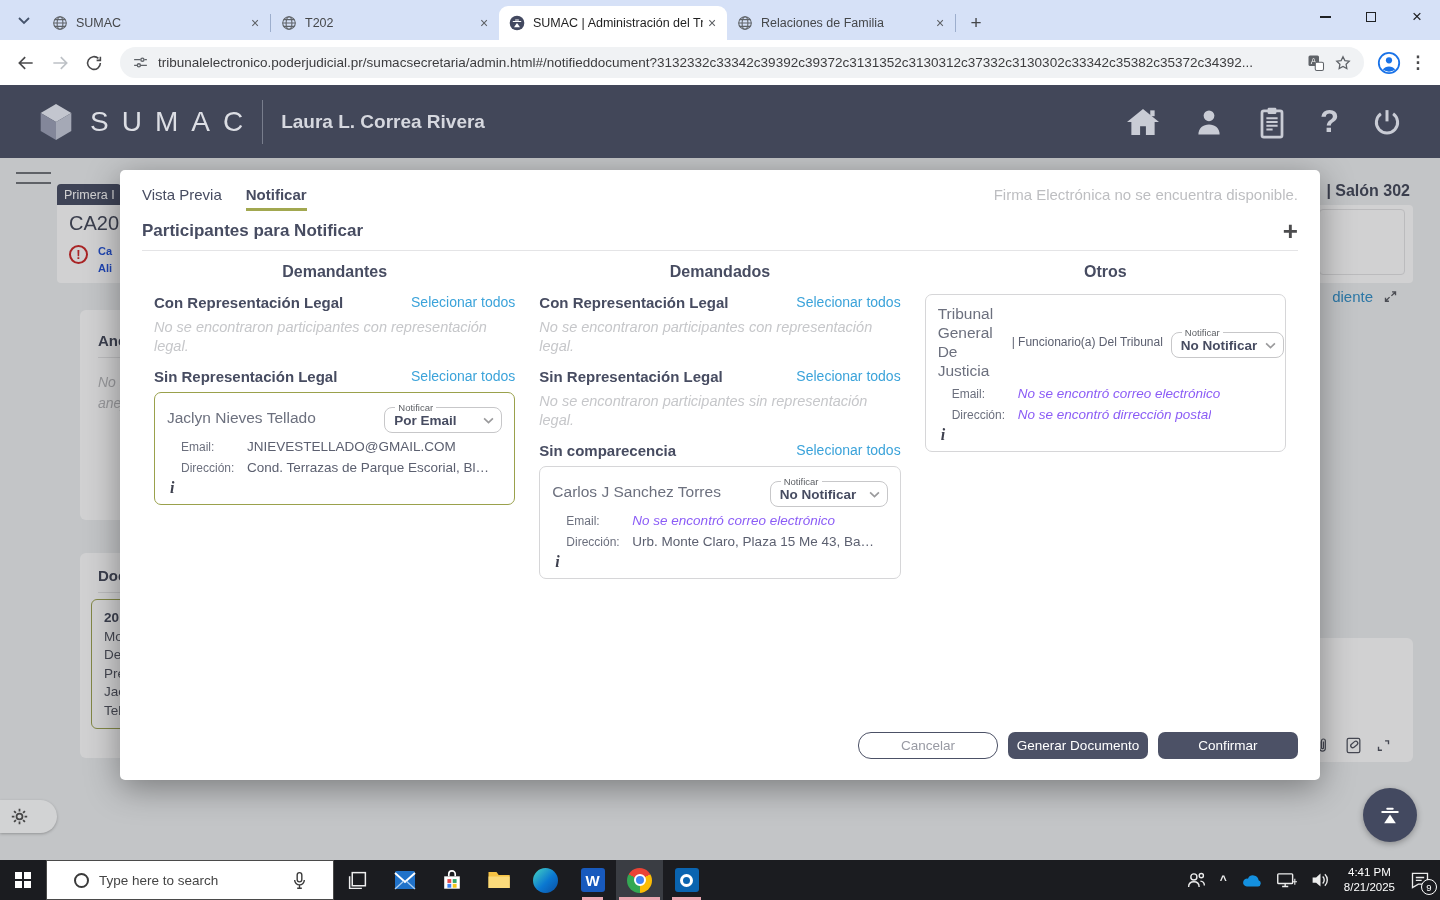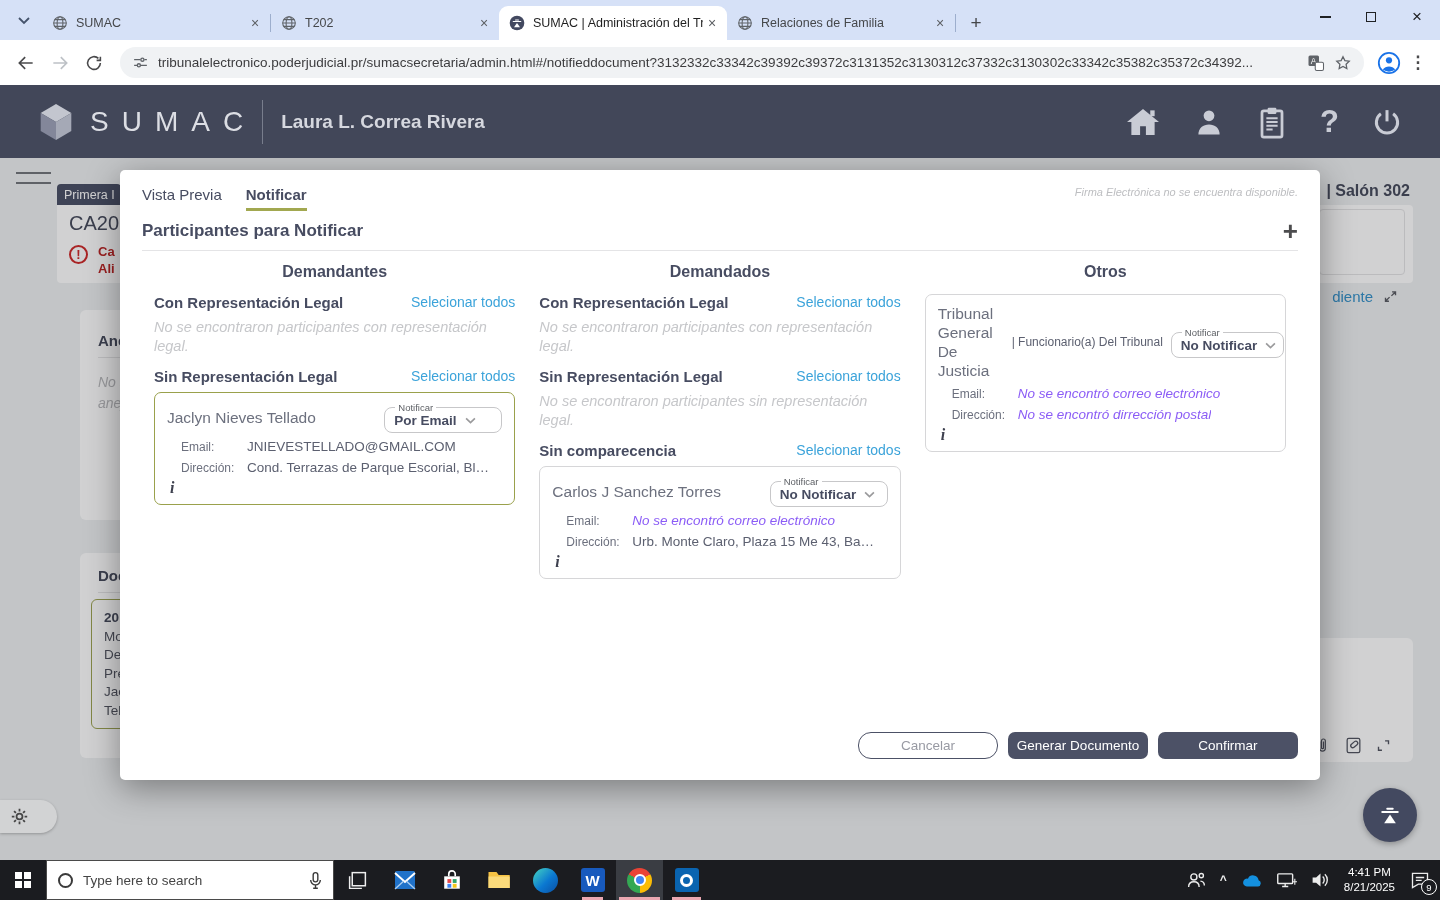--- a/index.html
+++ b/index.html
@@ -38,79 +38,79 @@
 .qmark{font-size:31px;font-weight:bold;font-family:"Liberation Sans",sans-serif}
 
 .content{position:absolute;top:158px;left:0;right:0;bottom:40px;background:#eef0f1;overflow:hidden}
 .burger{position:absolute;left:16px;top:14px;width:35px}
 .burger div{height:2px;background:#6e7177;margin-bottom:8px}
 .bdbadge{position:absolute;left:57px;top:26px;height:21px;width:64px;background:#434960;color:#fff;font-size:12.5px;padding:4px 7px;border-radius:4px 4px 0 0;overflow:hidden;white-space:nowrap}
 .bigcard{position:absolute;left:57px;top:47px;right:27px;height:78px;background:#fff;border-radius:0 4px 4px 4px}
 .casenum{position:absolute;left:12px;top:7px;font-size:20px;color:#3f4456}
 .alertrow{position:absolute;left:12px;top:38px;display:flex;gap:10px;align-items:flex-start}
 .alertc{width:19px;height:19px;border:2px solid #c22;border-radius:50%;color:#c22;font-size:13px;font-weight:bold;display:flex;align-items:center;justify-content:center;margin-top:2px}
-.alertt{font-size:13px;color:#b91c1c;font-weight:bold;line-height:17px}
+.alertt{font-size:11px;color:#1d4ed8;font-weight:bold;line-height:17px}
 .rightbox{position:absolute;right:8px;top:4px;width:86px;height:66px;border:1px solid #e3e3e5;border-radius:4px}
 .salon{position:absolute;right:30px;top:24px;font-size:16px;font-weight:bold;color:#3f4456;white-space:nowrap}
 .expedrow{position:absolute;right:42px;top:130px;display:flex;align-items:center;gap:10px}
 .expedlnk{font-size:15px;color:#2d8dc7}
 .anejoscard{position:absolute;left:80px;top:152px;width:560px;height:210px;background:#fff;border-radius:6px;padding:22px 18px}
 .fragtitle{font-size:15px;font-weight:bold;color:#3f4456;padding-bottom:8px;border-bottom:1px solid #e4e4e6;width:120px}
 .fragempty{margin-top:14px;font-size:14px;font-style:italic;color:#b6b7ba;line-height:21px}
 .doccard{position:absolute;left:80px;top:395px;width:560px;height:205px;background:#fff;border-radius:6px;padding:14px 18px}
 .greencard{position:absolute;left:11px;top:46px;width:420px;height:130px;border:1px solid #9aa14c;border-radius:6px;padding:9px 12px;font-size:13.5px;color:#4c4f5b;line-height:18.5px}
 .greencard .b{font-weight:bold;color:#3f4456}
 .rbcard{position:absolute;right:27px;top:480px;width:112px;height:124px;background:#fff;border-radius:6px}
 .rbicons{position:absolute;bottom:7px;right:22px;display:flex;gap:13px;color:#4c4f5b;align-items:center}
 .dim{position:absolute;inset:0;background:rgba(44,46,52,0.22)}
 .gearpill{position:absolute;left:0;top:642px;width:57px;height:33px;background:#d2d3d4;border-radius:0 17px 17px 0;display:flex;align-items:center;padding-left:9px;box-shadow:0 1px 3px rgba(0,0,0,.25);z-index:30}
 .scalesfab{position:absolute;right:23px;top:630px;width:54px;height:54px;border-radius:50%;background:#434960;display:flex;align-items:center;justify-content:center;box-shadow:0 2px 6px rgba(0,0,0,.3);z-index:30}
 
 .modal{position:absolute;left:120px;top:12px;width:1200px;height:610px;background:#fff;border-radius:5px;box-shadow:0 8px 34px rgba(0,0,0,.38);padding:16px 22px;z-index:20}
 .mtabs{display:flex;gap:24px}
 .mtab{font-size:15px;color:#474c61;padding-bottom:5px}
 .mtab.active{border-bottom:3px solid #a2a850;font-weight:bold}
-.firma{margin-left:auto;font-size:11px;font-style:italic;color:#bdbec1}
+.firma{margin-left:auto;font-size:15px;color:#bdbec1}
 .titlerow{display:flex;align-items:center;margin-top:10px}
 .mtitle{font-size:17px;font-weight:bold;color:#474c61}
 .addbtn{margin-left:auto;font-size:26px;font-weight:bold;color:#4c4c4e;line-height:18px}
 .mrule{border-top:1px solid #e4e4e6;margin-top:9px}
 .cols{display:flex;margin-top:4px}
 .col{flex:1;padding:0 12px;min-width:0}
 .colhead{text-align:center;font-size:16px;font-weight:bold;color:#474c61;margin:8px 0 13px}
 .secrow{display:flex;justify-content:space-between;margin:7px 0 7px}
 .sechead{font-size:15px;font-weight:bold;color:#474c61}
 .sellink{font-size:14px;color:#3ba3da}
 .emptymsg{font-size:14.5px;font-style:italic;color:#c6c7ca;line-height:19px;margin:1px 0 12px}
 .pcard{border:1px solid #d6d6d8;border-radius:7px;padding:9px 12px 7px;margin-top:5px}
 .pcard.green{border-color:#9aa14c}
 .crow1{display:flex;align-items:center;justify-content:space-between;gap:8px}
 .pname{font-size:15.5px;color:#6c707e;line-height:19px}
 .dd{border:1px solid #c7c7c9;border-radius:8px;padding:0 7px 4px 9px;min-width:118px;flex-shrink:0}
 .dd legend{font-size:9.5px;color:#5e6166;padding:0 3px;margin-left:1px}
-.ddrow{display:flex;align-items:center;justify-content:flex-start;gap:8px}
+.ddrow{display:flex;align-items:center;justify-content:space-between;gap:8px}
 .ddval{font-size:13.5px;font-weight:bold;color:#474c61;white-space:nowrap}
 .inforow{display:flex;gap:6px;margin-top:6px;padding-left:14px;align-items:baseline}
 .inflabel{font-size:12px;color:#6c707e;width:60px;flex-shrink:0}
 .infval{font-size:13.5px;color:#5c6070;white-space:nowrap;overflow:hidden}
 .missing{font-style:italic;color:#8b5cf6}
 .iicon{font-family:"Liberation Serif",serif;font-style:italic;font-weight:bold;font-size:16px;color:#3e414f;margin-top:4px;padding-left:3px}
 .otrow{display:flex;align-items:center;gap:8px}
 .otname{width:66px;flex-shrink:0}
 .otrole{font-size:12px;color:#5c6070;white-space:nowrap}
 .mfooter{position:absolute;right:22px;bottom:21px;display:flex;gap:10px}
 .btn{width:140px;height:27px;display:flex;align-items:center;justify-content:center;font-size:13.5px}
 .btn.cancel{background:#fff;border:1.5px solid #4c5166;border-radius:13px;color:#989aa3}
 .btn.dark{background:#4c5166;border-radius:7px;color:#fff}
 
 .taskbar{position:absolute;left:0;right:0;bottom:0;height:40px;background:#1b1c20;display:flex;align-items:stretch;color:#eee;z-index:40}
 .startbtn{width:46px;display:flex;align-items:center;justify-content:center}
 .winlogo{display:grid;grid-template-columns:7px 7px;grid-template-rows:7px 7px;gap:1.5px}
 .winlogo div{background:#fff}
-.searchbox{width:288px;background:#fff;display:flex;align-items:center;gap:10px;padding:0 11px;border:1px solid #4a4a4a}
+.searchbox{width:288px;background:#fff;display:flex;align-items:center;gap:10px;padding:0 27px;border:1px solid #4a4a4a}
 .scircle{width:15px;height:15px;border:2px solid #3a3a3a;border-radius:50%;flex-shrink:0}
 .stext{color:#454545;font-size:13.5px;flex:1;white-space:nowrap}
 .tbi{width:47px;display:flex;align-items:center;justify-content:center;position:relative}
 .tbi.activeapp{background:#3a3d43}
 .runline{position:absolute;bottom:0;height:3px;background:#eba8b1}
 .tray{margin-left:auto;display:flex;align-items:center;gap:13px;padding-right:8px}
 .trayi{display:flex;align-items:center;justify-content:center;color:#ececec}
 .chev{font-size:12px;font-weight:bold;color:#ececec}
 .clock{text-align:center;font-size:11.5px;line-height:15px;color:#fff}
 .notifwrap{position:relative;width:24px;height:24px;display:flex;align-items:center;justify-content:center}

